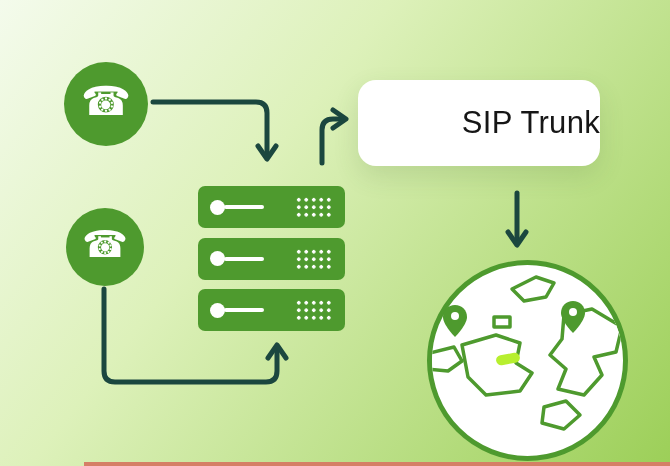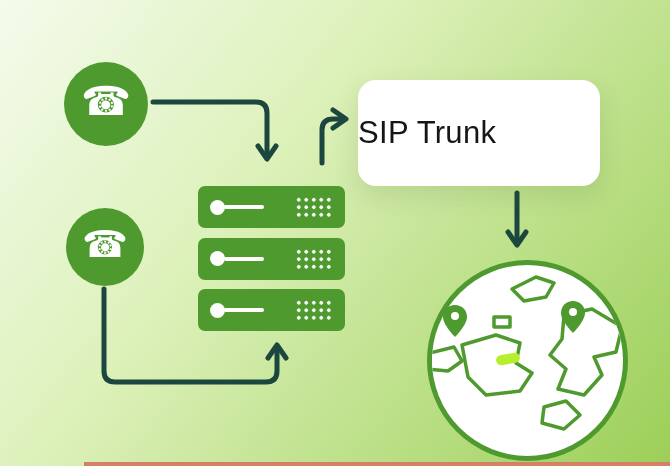--- a/index.html
+++ b/index.html
@@ -21,24 +21,24 @@
   .server { position:absolute; left:198px; top:186px; width:147px; height:145px;
             display:flex; flex-direction:column; justify-content:space-between; }
   .srow { height:42px; background:#4e9a2e; border-radius:7px;
           display:flex; align-items:center; padding:0 12px; box-sizing:border-box; }
   .knob  { width:15px; height:15px; border-radius:50%; background:#ffffff; flex:0 0 auto; }
   .sline { width:40px; height:4px; background:#ffffff; border-radius:2px; margin-left:-1px; }
   .dots  { margin-left:auto; width:38px; height:22px;
            background-image:radial-gradient(circle,#ffffff 1.8px,rgba(255,255,255,0) 2px);
            background-size:7.5px 7.5px; }
 
-  .sip-box { position:absolute; left:358px; top:80px; width:242px; height:106px;
+  .sip-box { position:absolute; left:358px; top:80px; width:242px; height:86px;
              background:#ffffff; border-radius:18px;
              box-shadow:0 10px 26px rgba(60,90,40,0.14);
-             display:flex; align-items:center; justify-content:flex-start; }
+             display:flex; align-items:center; justify-content:flex-end; }
   .sip-label { font-size:31px; color:#161616; font-weight:500; letter-spacing:0.3px; }
 
   .globe { position:absolute; left:424px; top:257px; }
 
   .bottom-strip { position:absolute; left:84px; right:0; bottom:0; height:4px;
                   background:#d57f66; }
 </style>
 </head>
 <body>
 

